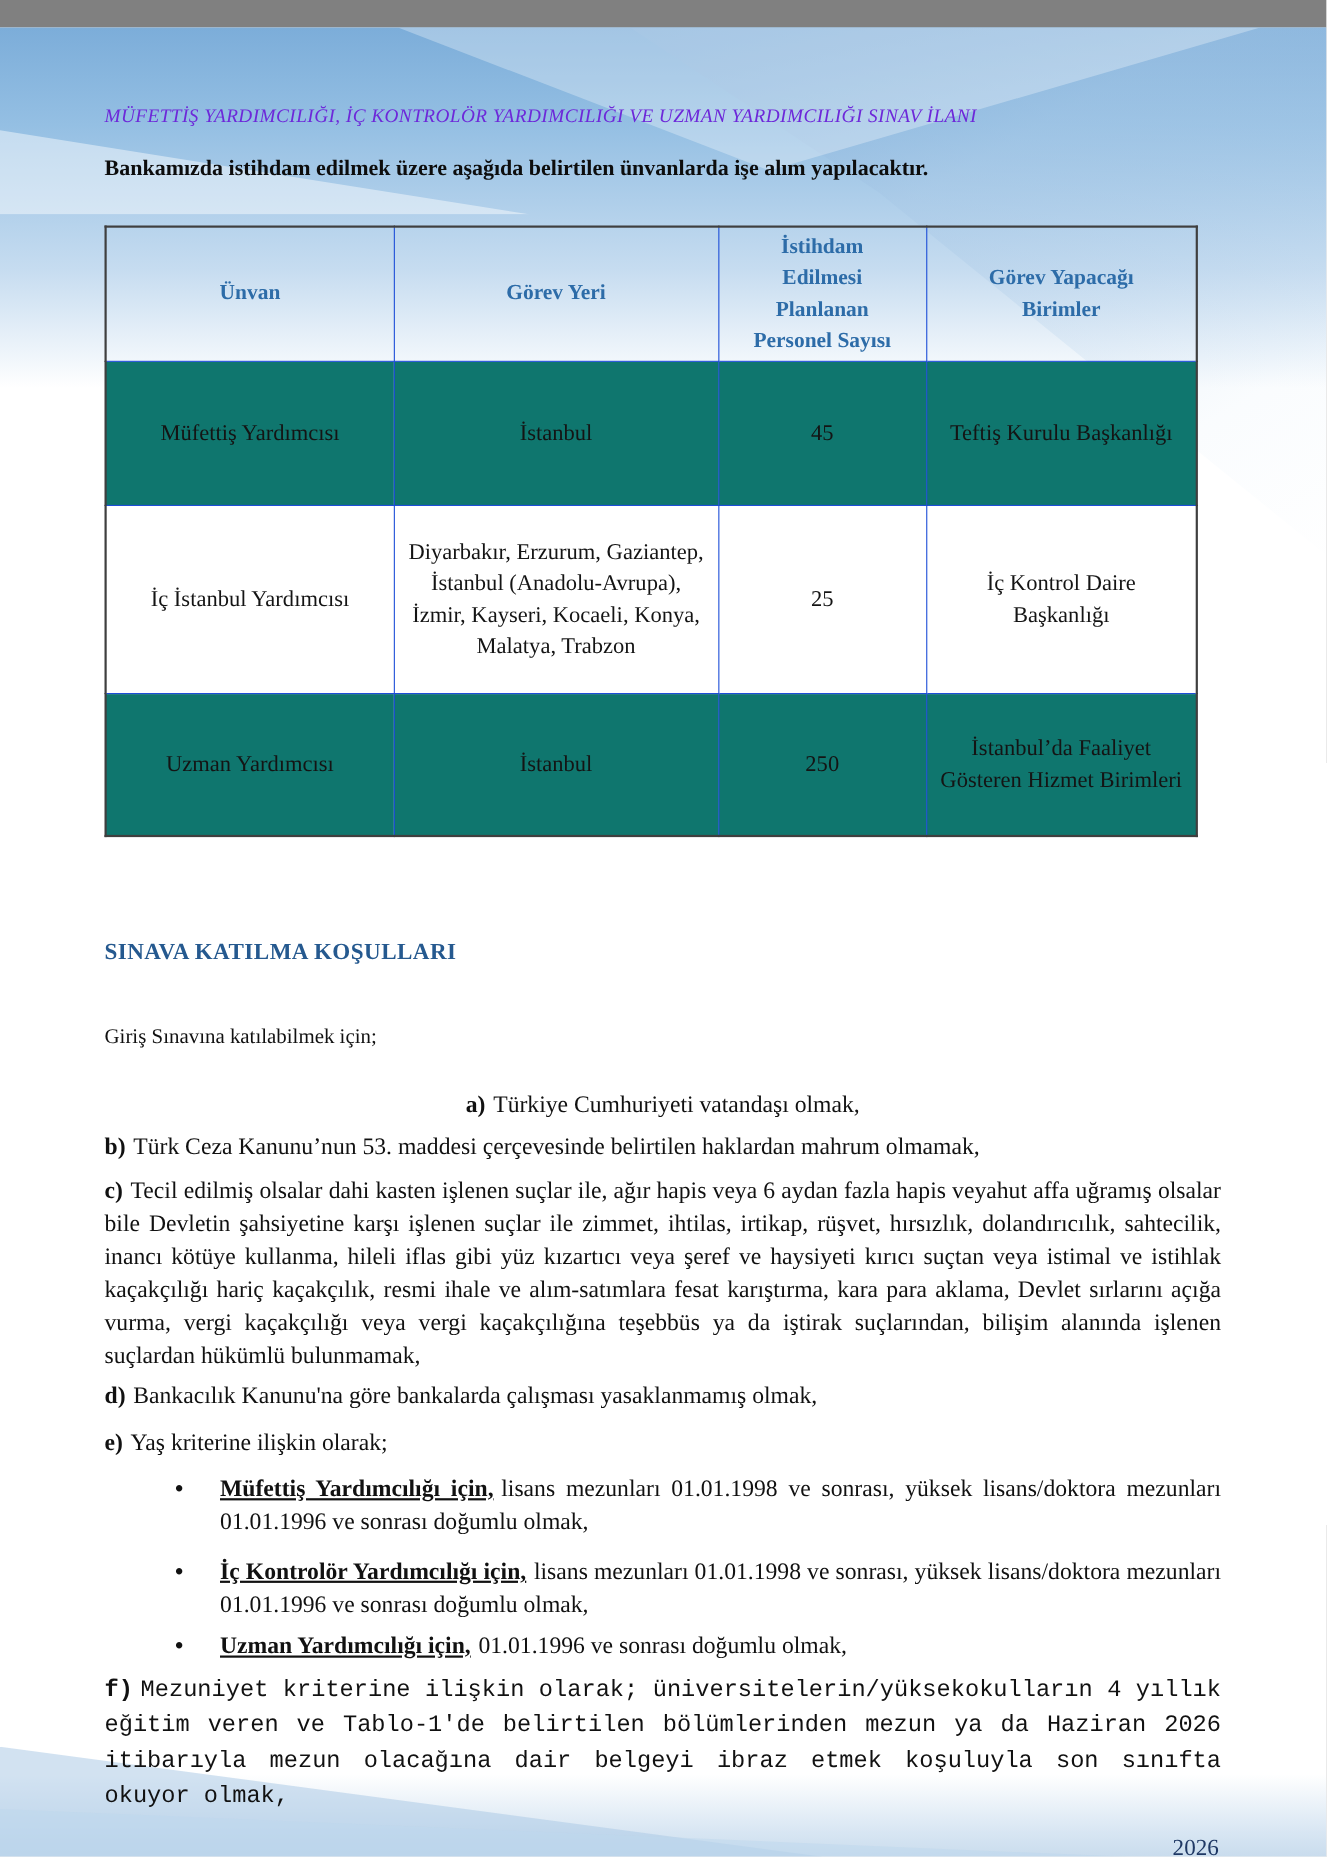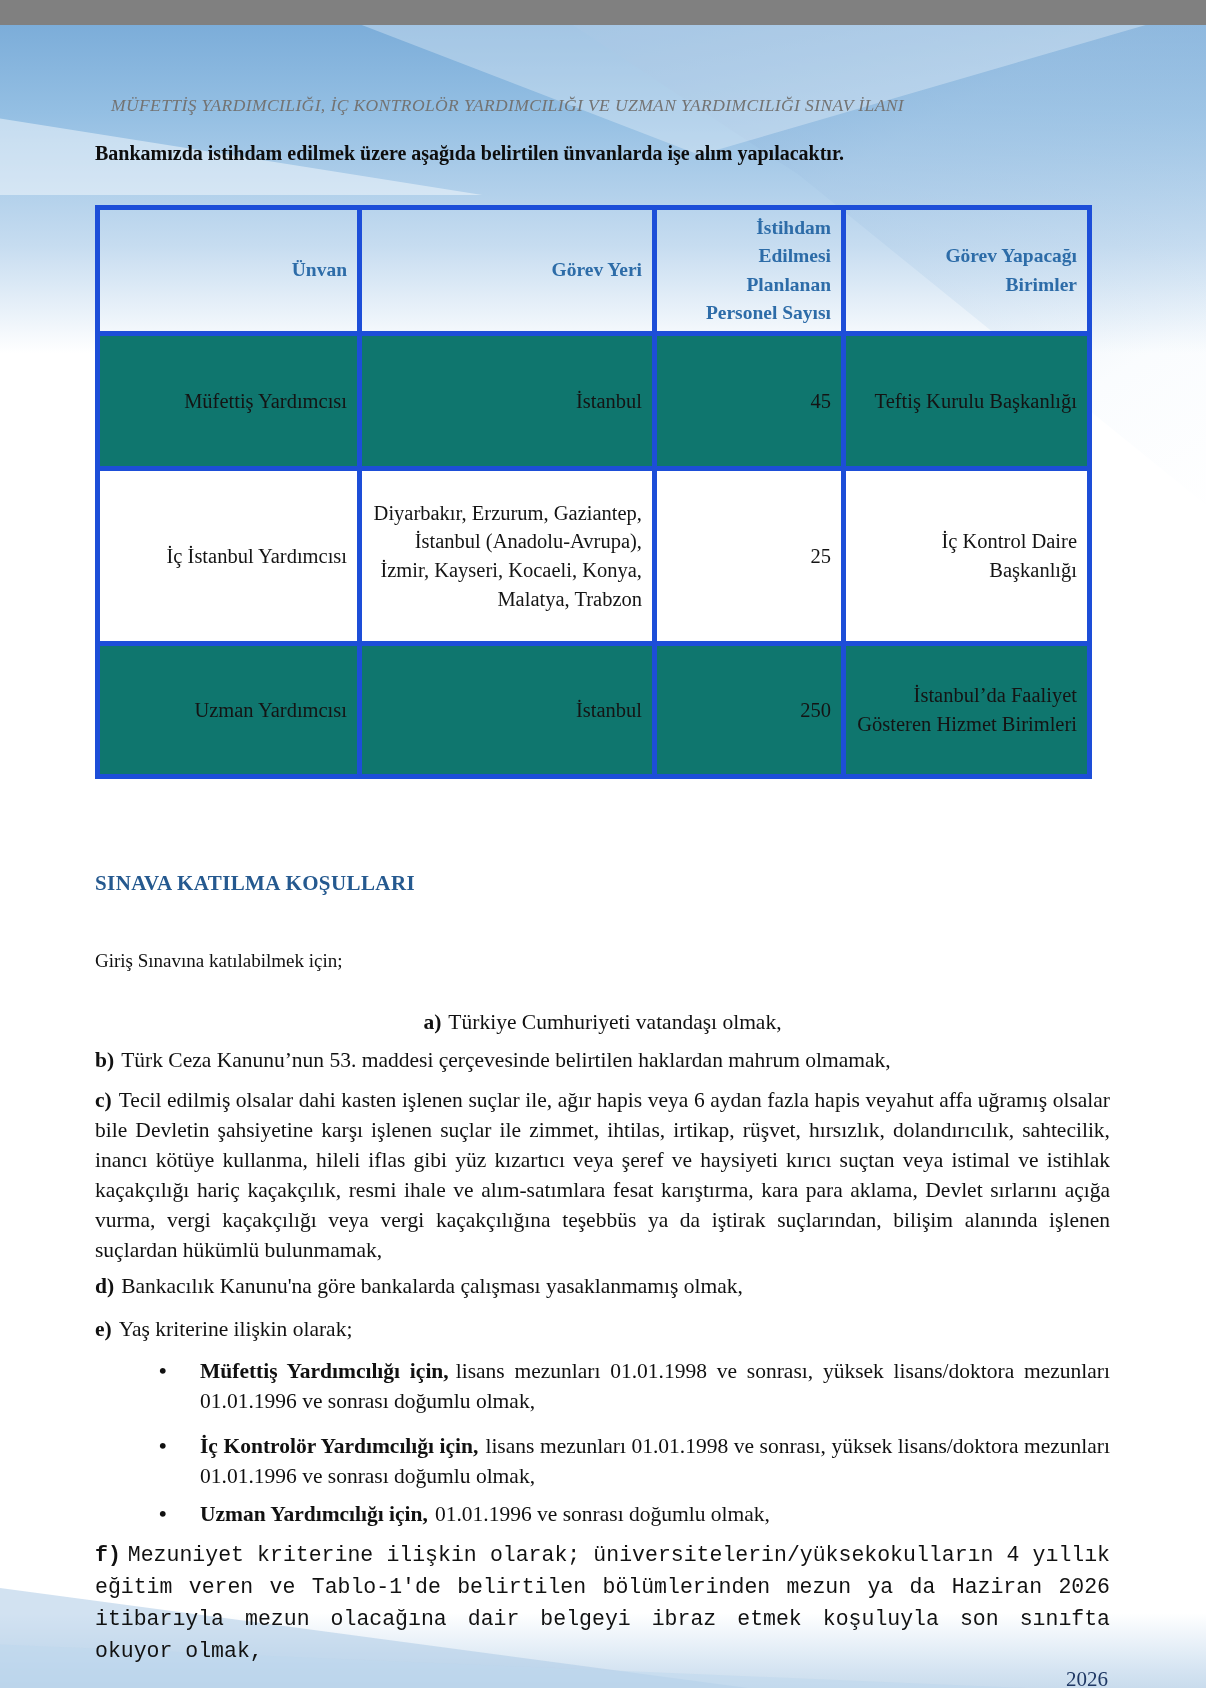--- a/index.html
+++ b/index.html
@@ -47,32 +47,32 @@
     position:absolute; bottom:0; left:0; width:85%; height:58px;
     clip-path:polygon(0 25%, 100% 100%, 0 100%);
     background:rgba(190,215,238,0.5);
   }
 
   
   .content { position:relative; z-index:2; padding:93px 96px 0 95px; }
 
   .doc-title {
     font-style:italic; font-size:17.5px; line-height:24px;
-    color:#737373; letter-spacing:0.4px;margin-left:16px;
+    color:#6d28d9; letter-spacing:0.4px;
   }
   .intro {
     margin-top:22px; font-weight:bold; font-size:20px; line-height:28px; color:#0d0d0d;
   }
 
   table.jobs {
     margin-top:38px; border-collapse:collapse; table-layout:fixed;
     width:992px; border:2px solid #3f3f3f;
   }
   table.jobs th, table.jobs td {
-    border:5px solid #1d4ed8; text-align:right; vertical-align:middle; padding:4px 10px;
+    border:1px solid #1d4ed8; text-align:center; vertical-align:middle; padding:4px 10px;
   }
   table.jobs th {
     height:112px; background:transparent;
     color:#2d6ca8; font-weight:bold; font-size:19.5px; line-height:1.45;
   }
   table.jobs td { font-size:20.5px; line-height:1.4; color:#141414; }
   tr.row-gray td { background:#0f766e; }
   tr.row-white td { background:#ffffff; }
   .col1{width:262px;} .col2{width:295px;} .col3{width:189px;} .col4{width:246px;}
   .th-narrow { display:inline-block; max-width:150px; }
@@ -92,21 +92,21 @@
   .item-c { margin-top:10px; text-align:justify; }
   .item-d { margin-top:6px; }
   .item-e { margin-top:13px; }
   .item-f { margin-top:10px; text-align:justify; font-size:21.5px; line-height:32px;font-family:Liberation Mono, monospace; }
 
   .bullet {
     position:relative; margin:0; padding-left:105px;
     font-size:21.5px; line-height:30px; text-align:justify;
   }
   .bullet .dot { position:absolute; left:64px; top:0; font-weight:bold; }
-  .bullet .blead { font-weight:bold; margin-right:7px; }
+  .bullet .blead { font-weight:bold; text-decoration:underline; margin-right:7px; }
   .bullet-1 { margin-top:12px; }
   .bullet-2 { margin-top:15px; }
   .bullet-3 { margin-top:8px; }
 
   .year {
     position:absolute; right:98px; bottom:-4px; z-index:3;
     font-size:21px; color:#1f3864; font-family:"Liberation Serif","DejaVu Serif",serif;
   }
 </style>
 </head>

